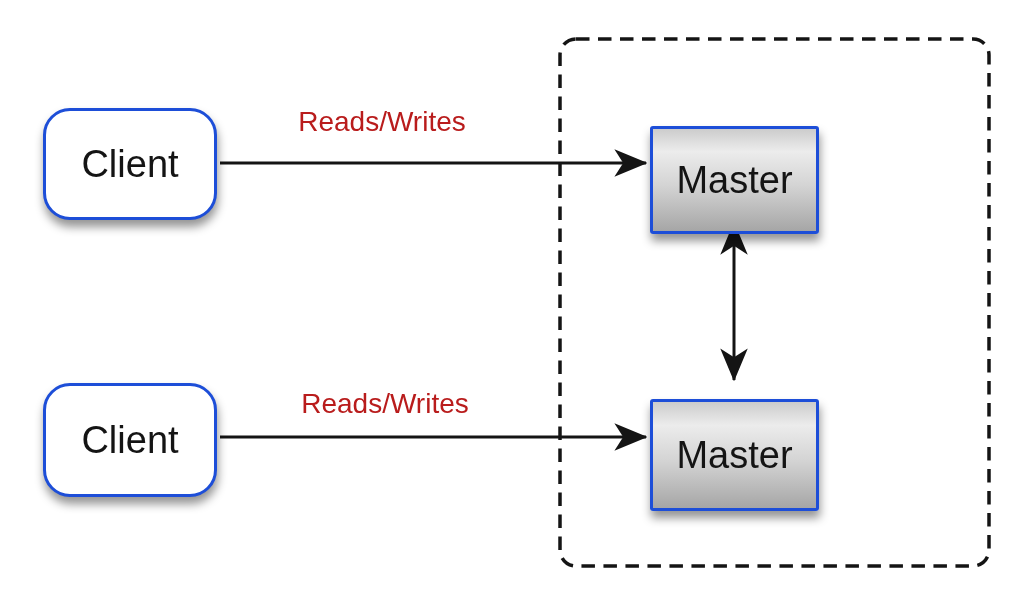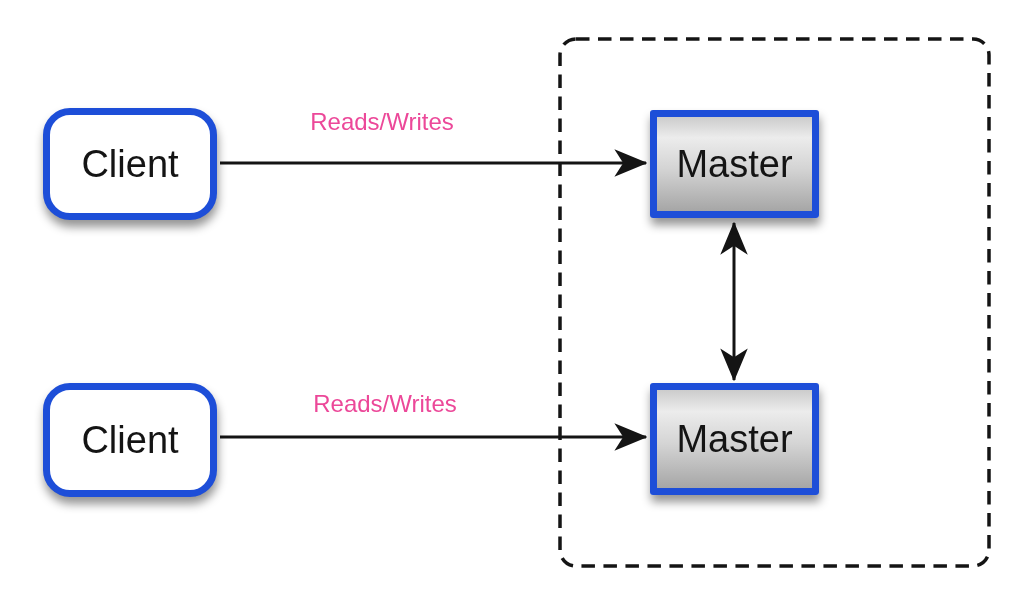--- a/index.html
+++ b/index.html
@@ -22,42 +22,43 @@
     width: 1028px; height: 610px;
   }
   .node {
     position: absolute;
     display: flex;
     align-items: center;
     justify-content: center;
     font-size: 38px;
     line-height: 1;
     color: #141414;
-    border: 7px solid #1d4ed8;
+    border: 3px solid #1d4ed8;
     box-sizing: border-box;
     box-shadow: 1px 7px 10px rgba(0,0,0,0.42);
   }
   .client {
     background: #ffffff;
     border-radius: 27px;
   }
   .master {
     background: linear-gradient(180deg, #cccccc 0%, #ececec 22%, #d4d4d4 55%, #a6a6a6 100%);
     border-radius: 3px;
+    margin-top: 16px;
   }
   .client-top    { left: 43px;  top: 108px; width: 174px; height: 112px; }
   .client-bottom { left: 43px;  top: 383px; width: 174px; height: 114px; }
   .master-top    { left: 650px; top: 110px; width: 169px; height: 108px; }
   .master-bottom { left: 650px; top: 383px; width: 169px; height: 112px; }
   .edge-label {
     position: absolute;
-    font-size: 24px;
+    font-size: 28px;
     line-height: 38px;
     white-space: nowrap;
-    color: #ec4899;
+    color: #b91c1c;
   }
   .label-rw-top    { left: 382px; top: 103px; transform: translateX(-50%); }
   .label-rw-bottom { left: 385px; top: 385px; transform: translateX(-50%); }
   .label-replication { left: 865px; top: 300px; transform: translate(-50%,-50%); }
 </style>
 </head>
 <body>
 
 <div class="stage">
 

